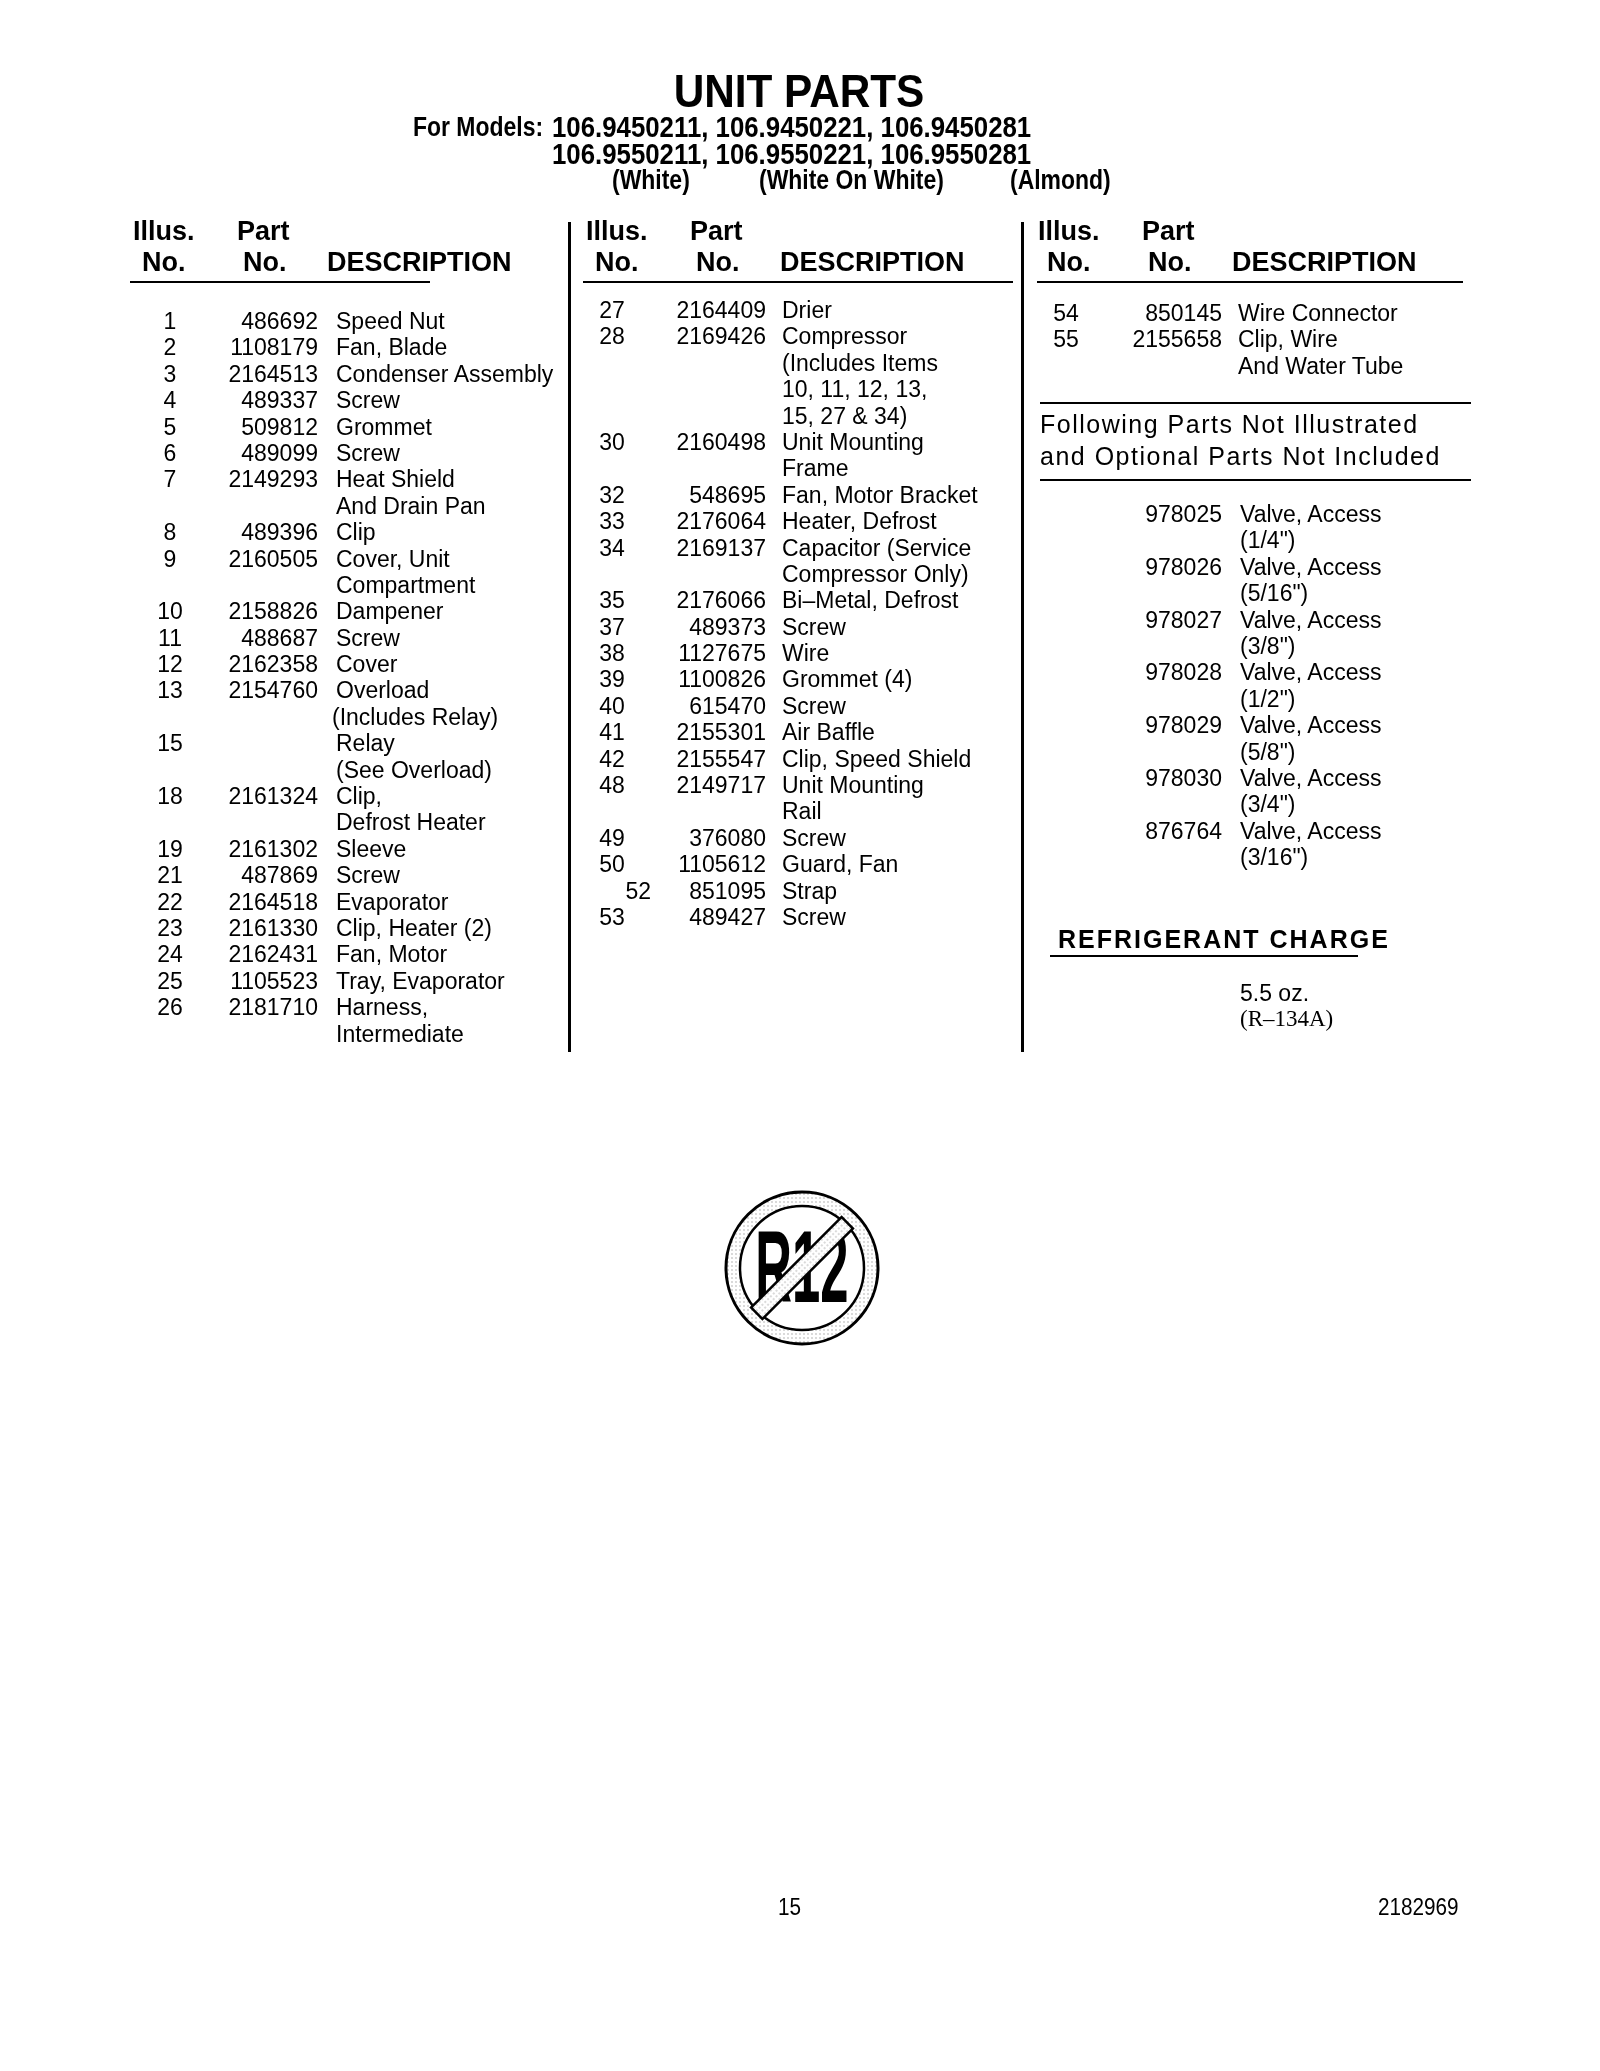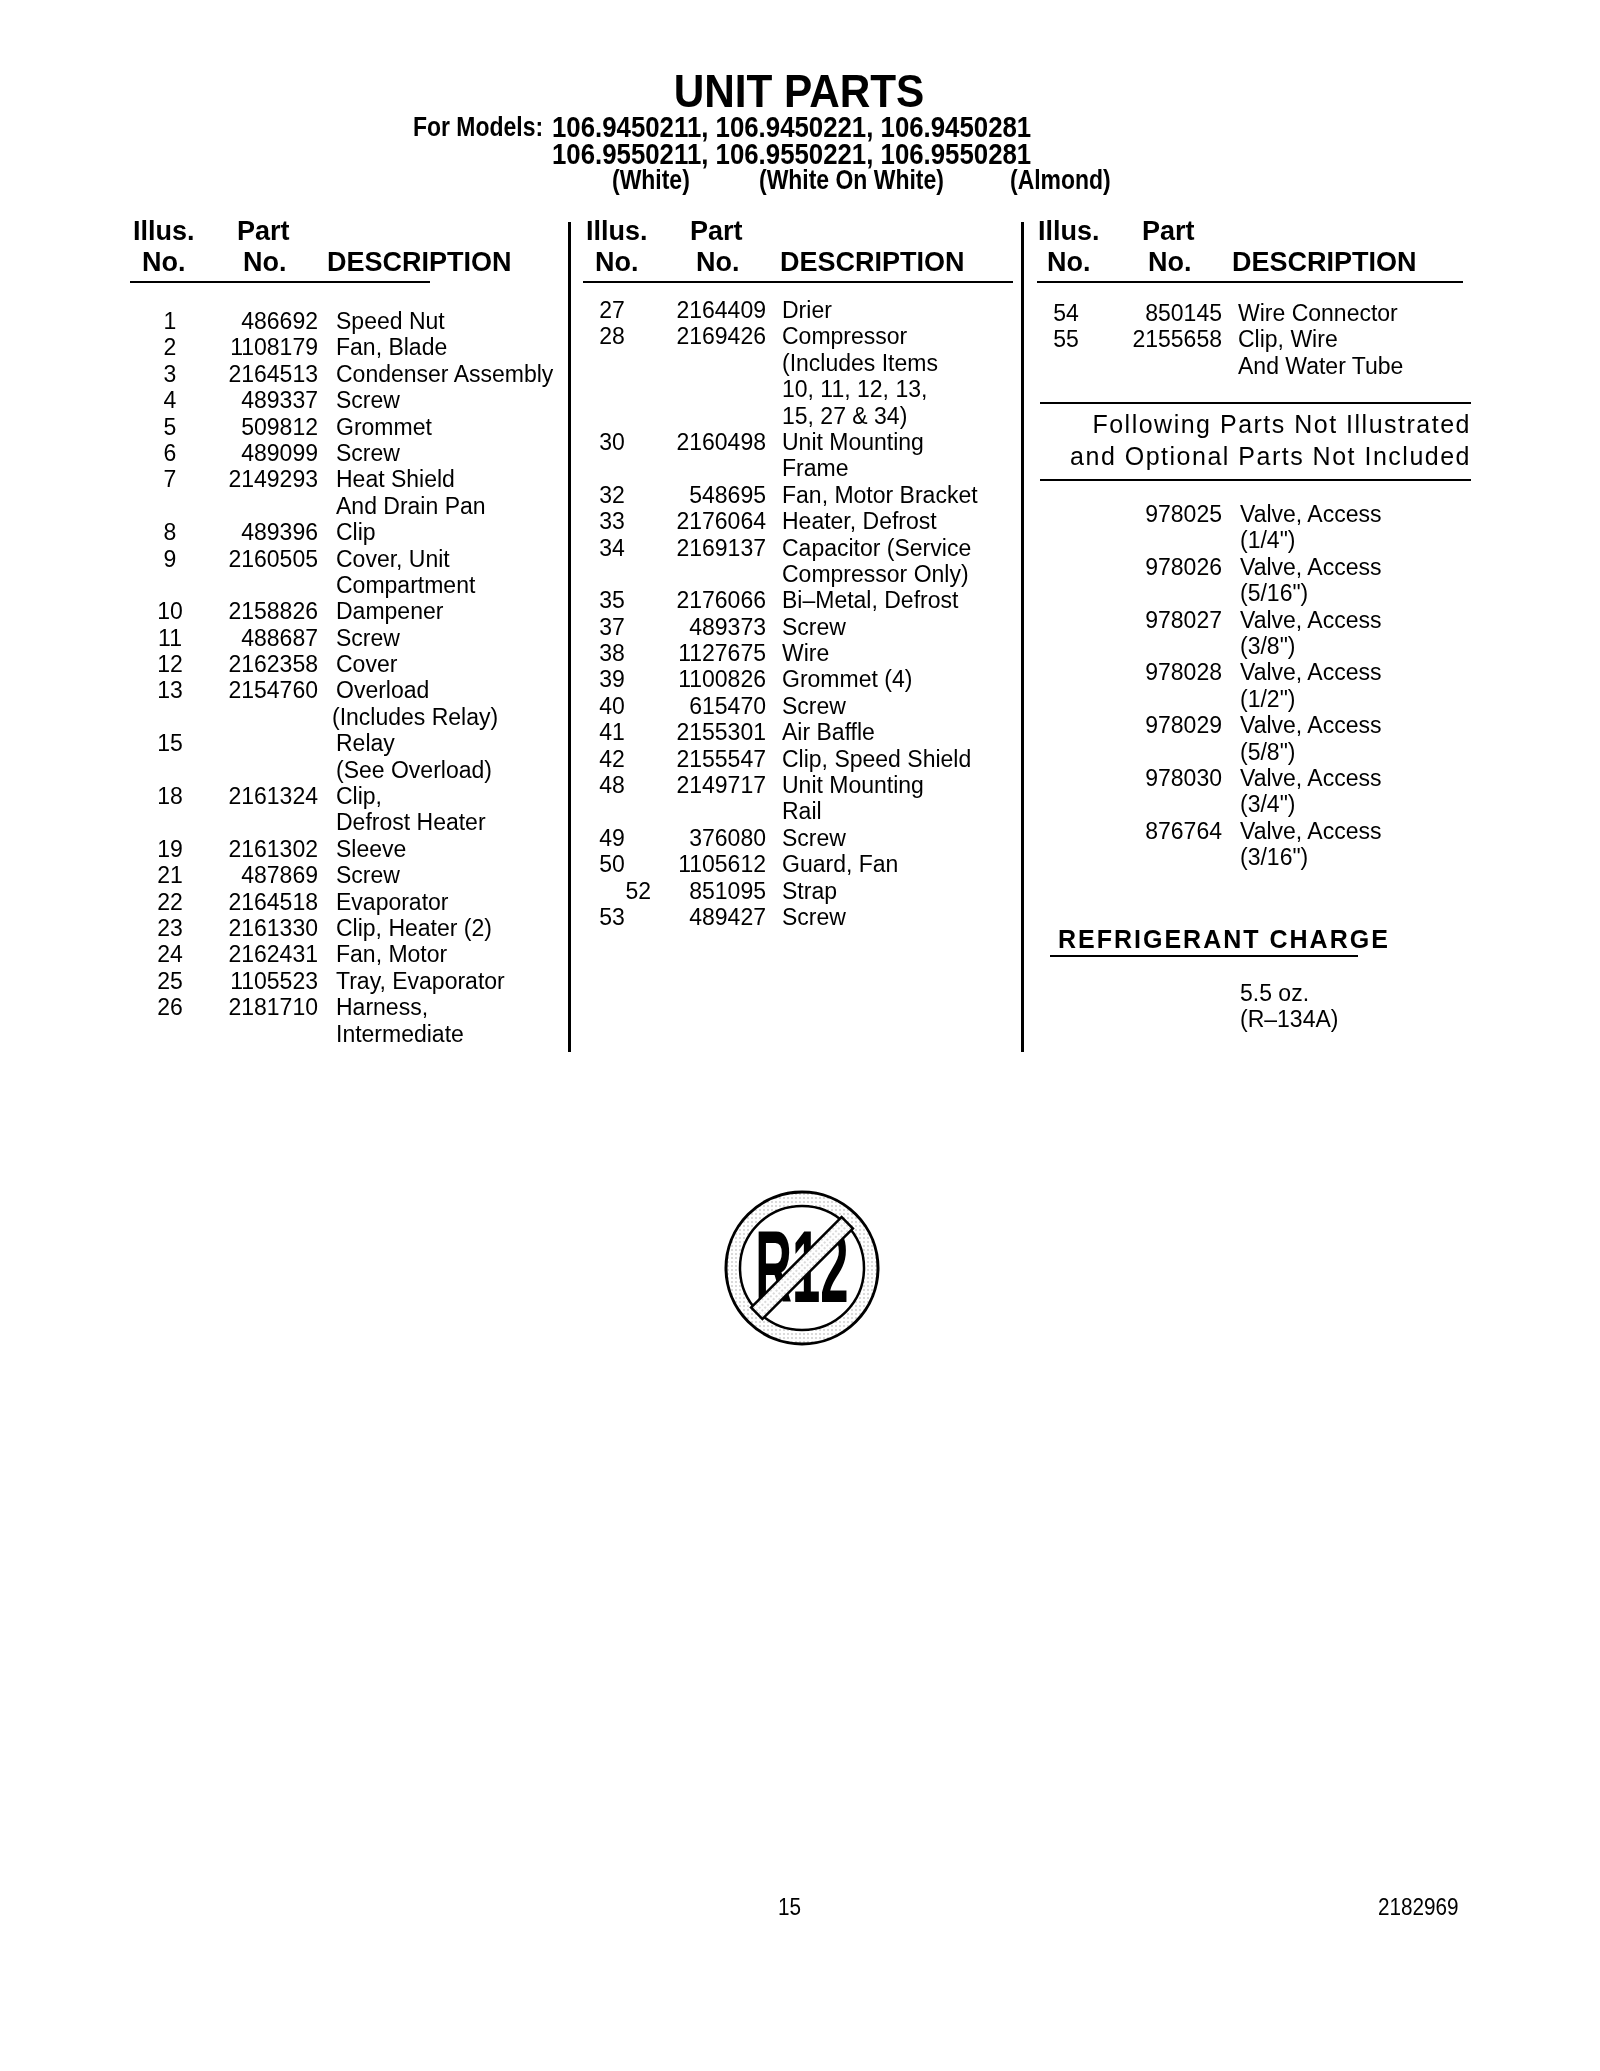--- a/index.html
+++ b/index.html
@@ -13,21 +13,21 @@
   .hdr { position: absolute; font-weight: bold; font-size: 27px; line-height: 31px; white-space: nowrap; }
   .hdr-rule { position: absolute; height: 2px; background: #000; }
   .vdiv { position: absolute; width: 3px; background: #000; }
 
   .rows { position: absolute; font-size: 23px; line-height: 26.4px; }
   .r { position: relative; height: 26.4px; white-space: nowrap; }
   .r .illus { position: absolute; text-align: center; width: 40px; }
   .r .part  { position: absolute; text-align: right; width: 110px; }
   .r .desc  { position: absolute; }
 
-  .np-title { position: absolute; font-size: 25px; line-height: 32px; letter-spacing: 1.5px; text-align: right; white-space: nowrap; }
+  .np-title { position: absolute; font-size: 25px; line-height: 32px; letter-spacing: 1.5px; text-align: left; white-space: nowrap; }
   .refrig { position: absolute; font-weight: bold; font-size: 25px; letter-spacing: 2px; white-space: nowrap; }
   .plain { position: absolute; font-size: 23px; line-height: 26.4px; white-space: nowrap; }
 
   .footer { position: absolute; top: 1894px; font-size: 23px; transform: scaleX(0.9); transform-origin: 0 0; }
   .logo { position: absolute; left: 722px; top: 1188px; width: 160px; height: 160px; }
 </style>
 </head>
 <body>
 
 <div class="title">UNIT PARTS</div>
@@ -372,21 +372,21 @@
       <span class="desc" style="left: 1240px;">Valve, Access</span>
     </div>
     <div class="r">
       <span class="desc" style="left: 1240px;">(3/16")</span>
     </div>
   </div>
 
 <div class="refrig" style="left:1058px; top:925px;">REFRIGERANT CHARGE</div>
 <div class="hdr-rule" style="left:1050px; top:955px; width:308px;"></div>
 <div class="plain" style="left:1240px; top:980px;">5.5 oz.</div>
-<div class="plain" style="left:1240px; top:1006px;">(R–134A)</div>
+<div class="plain" style="left:1240px; top:1006px;font-family:Liberation Serif, serif;">(R–134A)</div>
 
 <div class="logo">
   <svg width="160" height="160" viewBox="0 0 160 160">
     <defs>
       <pattern id="dots" width="4" height="4" patternUnits="userSpaceOnUse">
         <rect width="4" height="4" fill="#fff"></rect>
         <circle cx="2" cy="2" r="0.7" fill="#999"></circle>
       </pattern>
     </defs>
     <circle cx="80" cy="80" r="76" fill="url(#dots)" stroke="#000" stroke-width="3"></circle>

